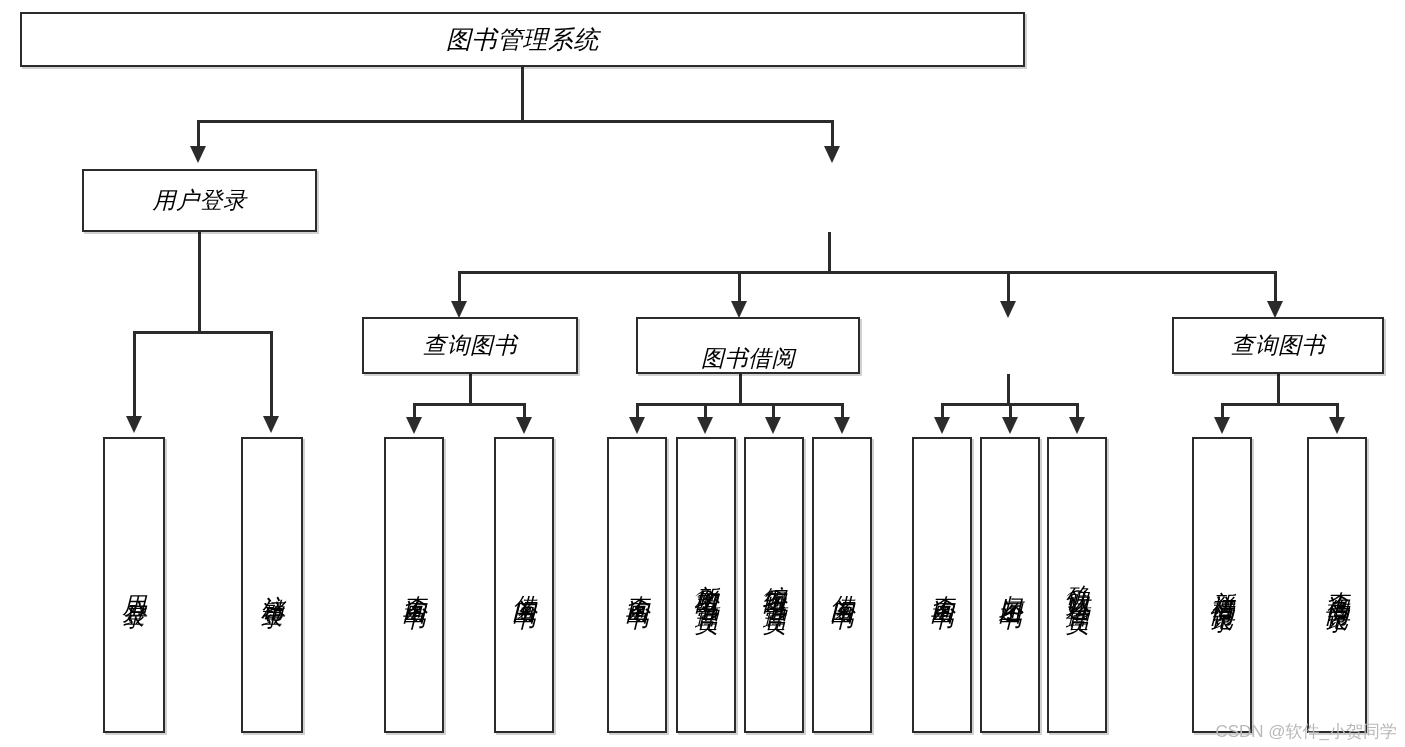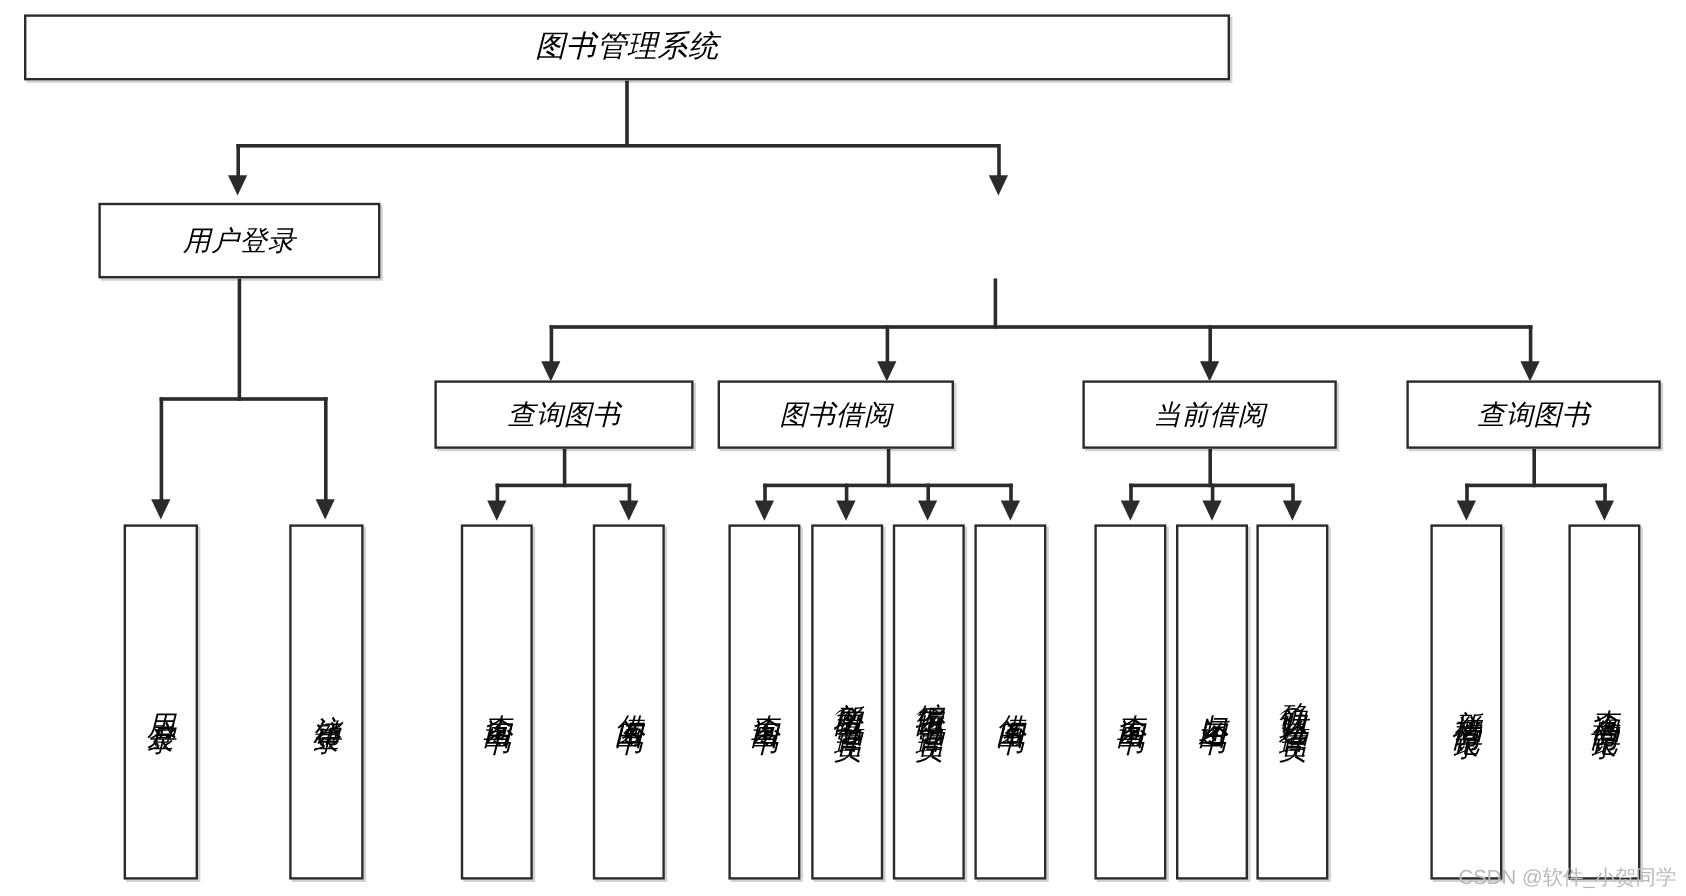--- a/index.html
+++ b/index.html
@@ -114,25 +114,22 @@
   <div class="ln vert" style="left:738px;top:271px;height:32px;"></div>
   <div class="arrow" style="left:731px;top:301px;"></div>
   <div class="ln vert" style="left:1007px;top:271px;height:32px;"></div>
   <div class="arrow" style="left:1000px;top:301px;"></div>
   <div class="ln vert" style="left:1274px;top:271px;height:32px;"></div>
   <div class="arrow" style="left:1267px;top:301px;"></div>
 
   <div class="node h" style="left:362px;top:317px;width:216px;height:57px;">
     <span class="node-label">查询图书</span>
   </div>
-  <div class="node h" style="left:598px;top:317px;width:197px;height:57px;">
+  <div class="node h" style="left:636px;top:317px;width:224px;height:57px;align-items:flex-end;">
     <span class="node-label">图书借阅</span>
-  </div>
-  <div class="node h" style="left:902px;top:317px;width:212px;height:57px;">
-    <span class="node-label">当前借阅</span>
   </div>
   <div class="node h" style="left:1172px;top:317px;width:212px;height:57px;">
     <span class="node-label">查询图书</span>
   </div>
 
   <div class="ln vert" style="left:469px;top:374px;height:32px;"></div>
   <div class="ln horz" style="left:413px;top:403px;width:113px;"></div>
   <div class="ln vert" style="left:413px;top:403px;height:16px;"></div>
   <div class="arrow" style="left:406px;top:417px;"></div>
   <div class="ln vert" style="left:523px;top:403px;height:16px;"></div>

